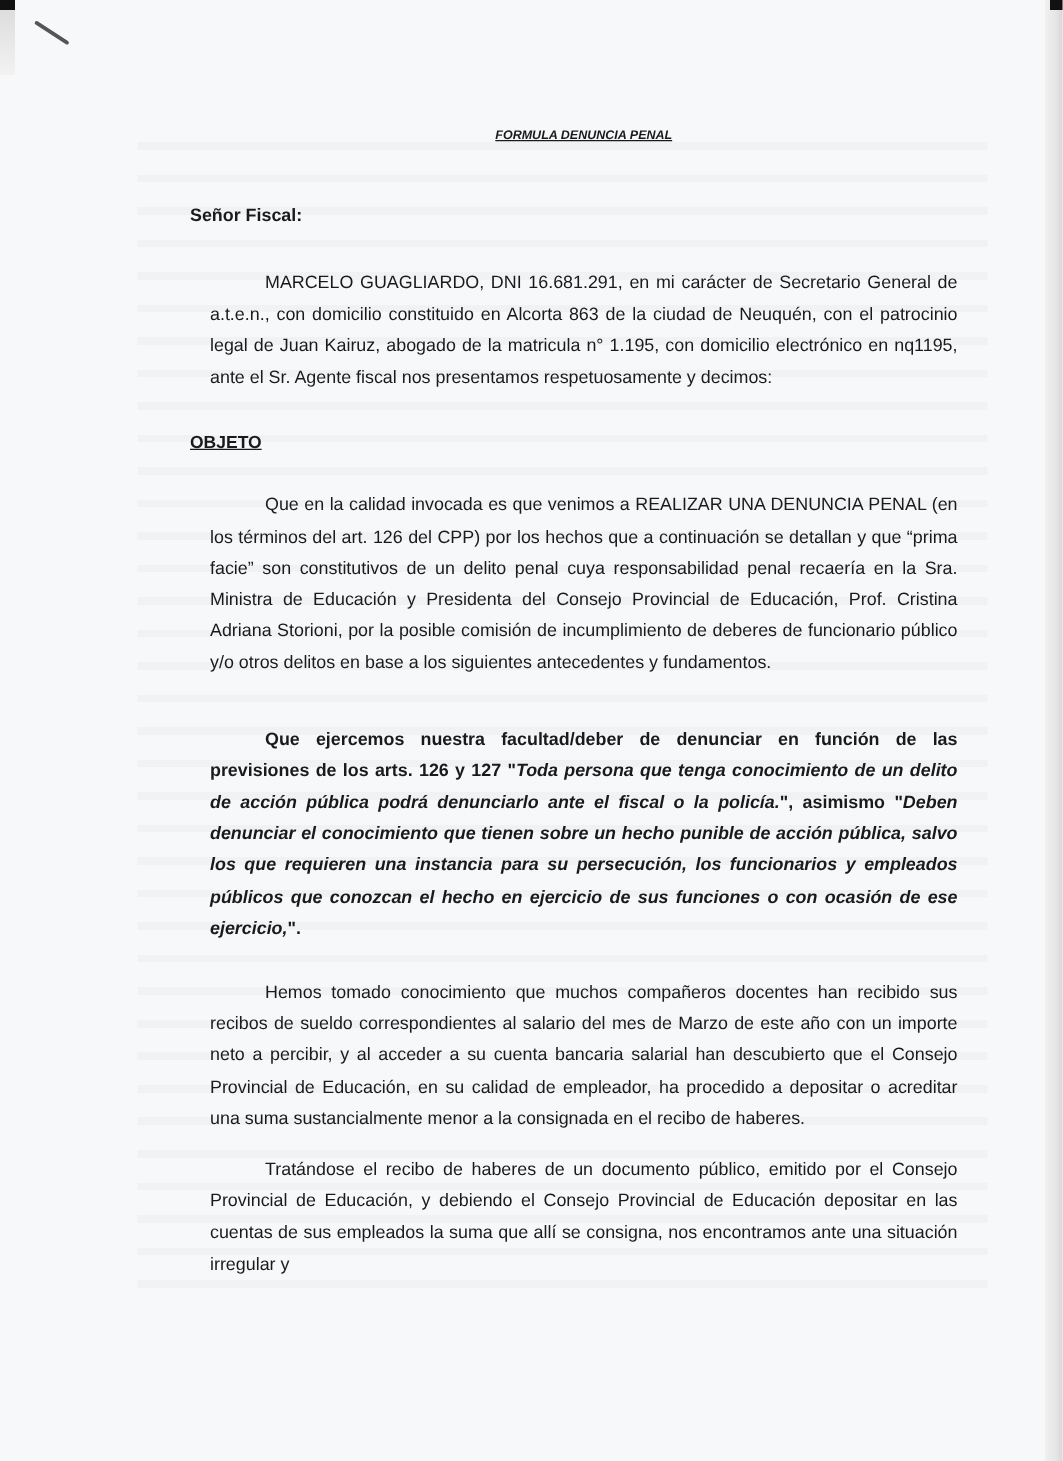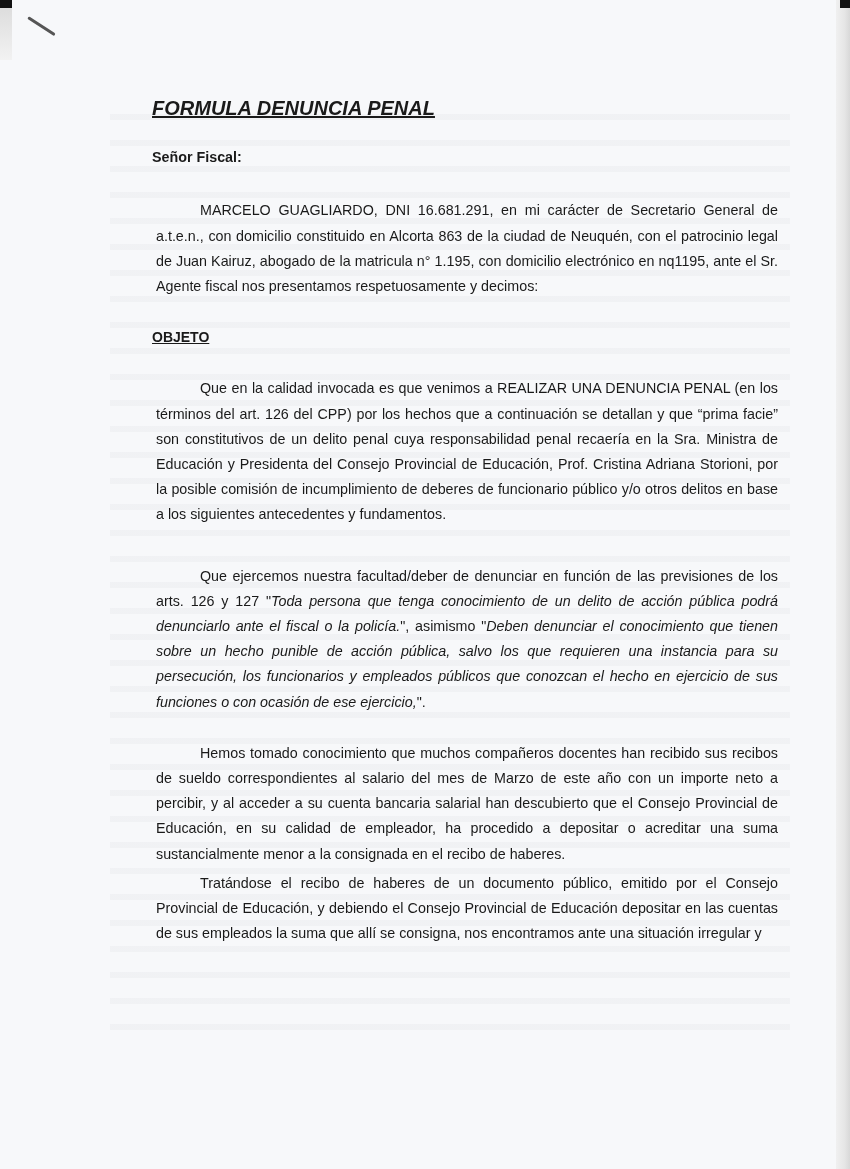--- a/index.html
+++ b/index.html
@@ -29,32 +29,32 @@
     position: absolute; left: 110px; right: 60px; top: 100px; bottom: 120px;
     background: repeating-linear-gradient(180deg, transparent 0 14px, rgba(120,125,135,0.05) 14px 20px, transparent 20px 26px);
     pointer-events: none;
   }
   .page {
     position: absolute; left: 152px; top: 96px; width: 630px;
     font-size: 14.3px; line-height: 25.2px;
   }
   .title {
     font-weight: bold; font-style: italic; text-decoration: underline;
-    font-size: 20px; margin: 0 0 24px 0;
+    font-size: 10px; margin: 0 0 40px 0; text-align: center;
   }
   .salutation { font-weight: bold; margin: 0 0 28px 0; }
-  p { margin: 4px; text-align: justify; }
+  p { margin: 16px; text-align: justify; }
   .indent { text-indent: 44px; }
   .heading {
     font-weight: bold; text-decoration: underline; margin: 0;
     font-size: 14px;
   }
   .mt-26 { margin-top: 26px; }
   .mt-30 { margin-top: 30px; }
-  .mt-36 { margin-top: 36px; }
+  .mt-36 { margin-top: 36px; font-weight: bold; }
   .mt-4 { margin-top: 4px; }
   b { font-weight: normal; }
   i { font-style: italic; }
 </style>
 </head>
 <body>
 
 <div class="scan-edge-left"></div>
 <div class="scan-edge-right"></div>
 <div class="staple-mark"></div>

